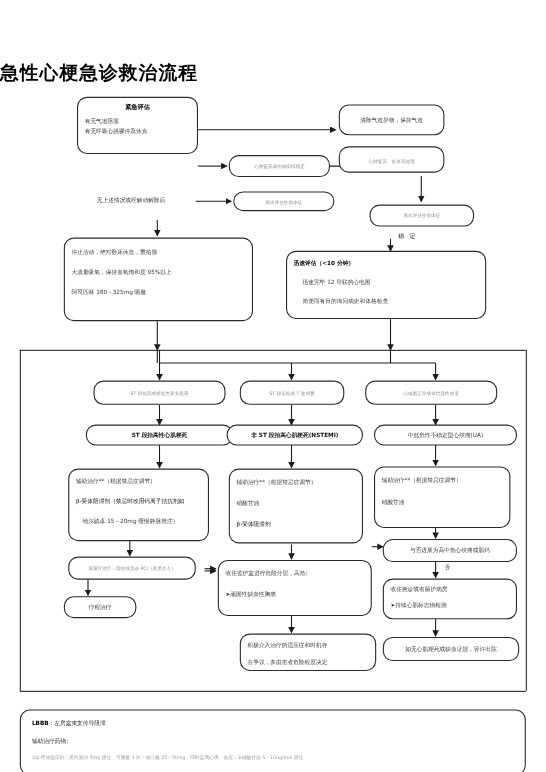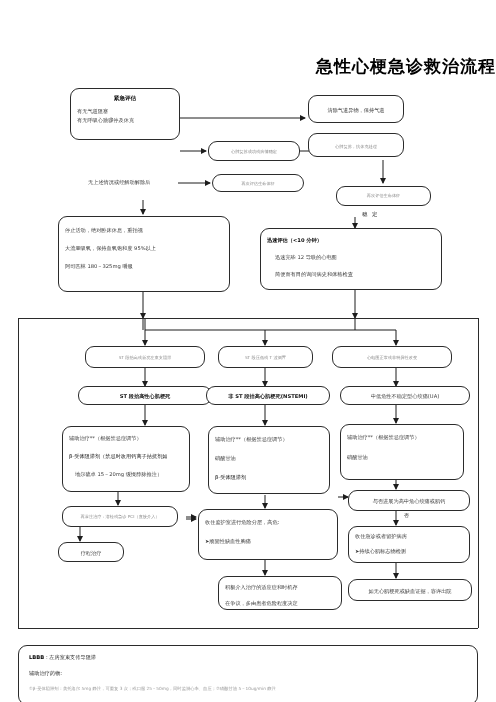--- a/index.html
+++ b/index.html
@@ -1,20 +1,20 @@
 <!DOCTYPE html>
 <html><head>
 <meta charset="utf-8">
 <style>
   html,body{margin:0;padding:0;background:#fff;}
   body{width:496px;height:702px;position:relative;overflow:hidden;
        font-family:"DejaVu Sans","Liberation Sans",sans-serif;color:#1a1a1a;}
   #page{position:absolute;left:0;top:0;width:496px;height:702px;background:#ffffff;}
 
-  .title{position:absolute;left:0;top:55px;width:496px;text-align:right;
+  .title{position:absolute;left:0;top:55px;width:496px;text-align:left;
          font-size:17px;font-weight:bold;letter-spacing:1px;color:#000;}
 
   .box{position:absolute;box-sizing:border-box;border:1px solid #2b2b2b;
        border-radius:9px;background:#fff;padding:5px 6px;line-height:1.75;}
   .box .hd{font-weight:bold;font-size:5.6px;text-align:center;display:block;margin-bottom:3px;color:#000;}
   .box .ln{display:block;font-size:5.2px;color:#3a3a3a;white-space:nowrap;}
   .box.center .ln{text-align:center;}
   .box.tiny .ln{font-size:4.2px;color:#8a8a8a;}
 
   .freetext{position:absolute;font-size:5.2px;color:#3a3a3a;white-space:nowrap;}

